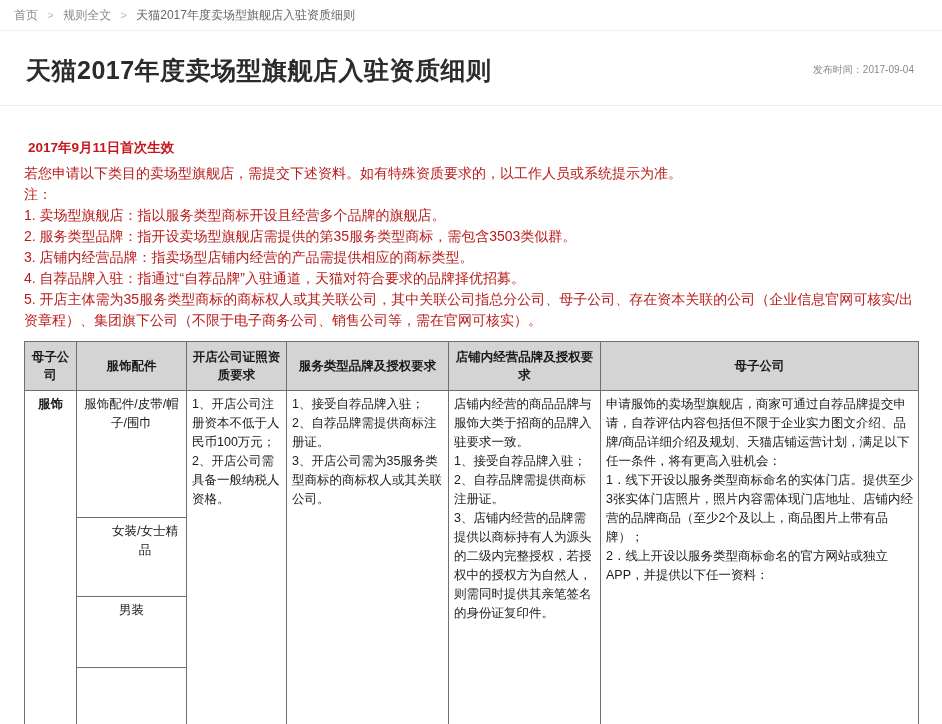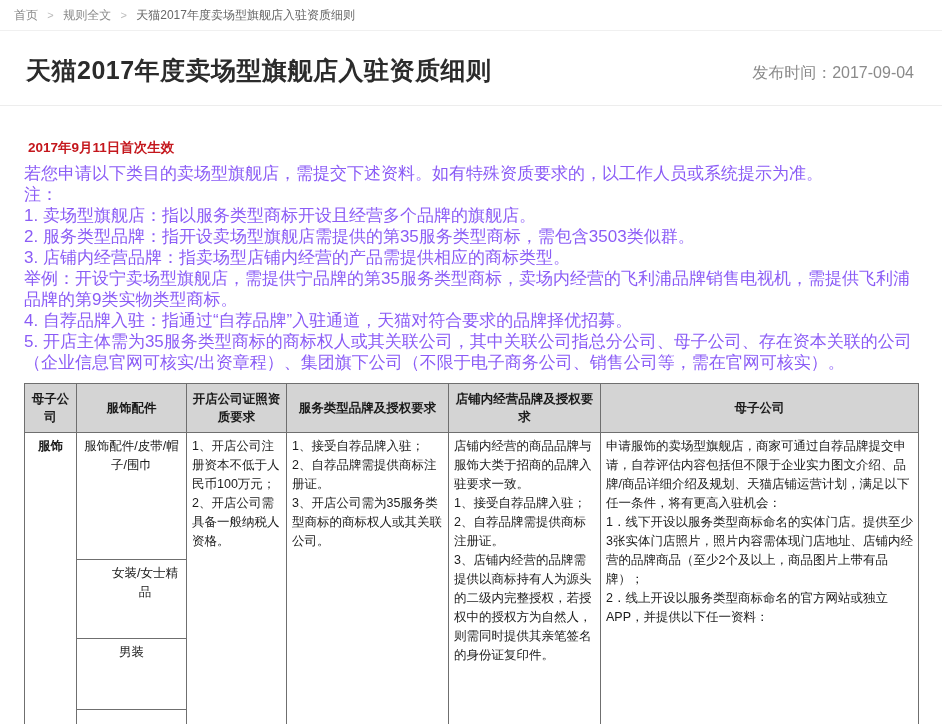--- a/index.html
+++ b/index.html
@@ -55,37 +55,37 @@
     font-weight: bold;
     color: #2b2b2b;
     letter-spacing: 0.5px;
     line-height: 34px;
     margin: 0;
   }
   .publish-time {
     position: absolute;
     right: 28px;
     top: 32px;
-    font-size: 16px;
+    font-size: 10px;
     color: #8a8a8a;
   }
   
   .content {
     padding: 16px 24px 0 24px;
   }
   .effective-date {
     color: #c4161c;
     font-weight: bold;
     font-size: 13.5px;
     margin: 17px 0 6px 4px;
   }
   .intro {
-    font-size: 17px;
+    font-size: 14px;
     line-height: 21px;
-    color: #8b5cf6;
+    color: #b91c1c;
   }
   .intro p {
     margin: 0;
     padding: 0;
   }
   
   table.spec {
     border-collapse: collapse;
     width: 894px;
     margin-top: 10px;
@@ -152,21 +152,20 @@
 
   <div class="content">
     <div class="effective-date">2017年9月11日首次生效</div>
 
     <div class="intro">
       <p>若您申请以下类目的卖场型旗舰店，需提交下述资料。如有特殊资质要求的，以工作人员或系统提示为准。</p>
       <p>注：</p>
       <p>1. 卖场型旗舰店：指以服务类型商标开设且经营多个品牌的旗舰店。</p>
       <p>2. 服务类型品牌：指开设卖场型旗舰店需提供的第35服务类型商标，需包含3503类似群。</p>
       <p>3. 店铺内经营品牌：指卖场型店铺内经营的产品需提供相应的商标类型。</p>
-      <p>举例：开设宁卖场型旗舰店，需提供宁品牌的第35服务类型商标，卖场内经营的飞利浦品牌销售电视机，需提供飞利浦品牌的第9类实物类型商标。</p>
       <p>4. 自荐品牌入驻：指通过“自荐品牌”入驻通道，天猫对符合要求的品牌择优招募。</p>
       <p>5. 开店主体需为35服务类型商标的商标权人或其关联公司，其中关联公司指总分公司、母子公司、存在资本关联的公司（企业信息官网可核实/出资章程）、集团旗下公司（不限于电子商务公司、销售公司等，需在官网可核实）。</p>
     </div>
 
     <table class="spec">
       <colgroup>
         <col class="col1">
           <col class="col2">
           <col class="col3">
           <col class="col4">

